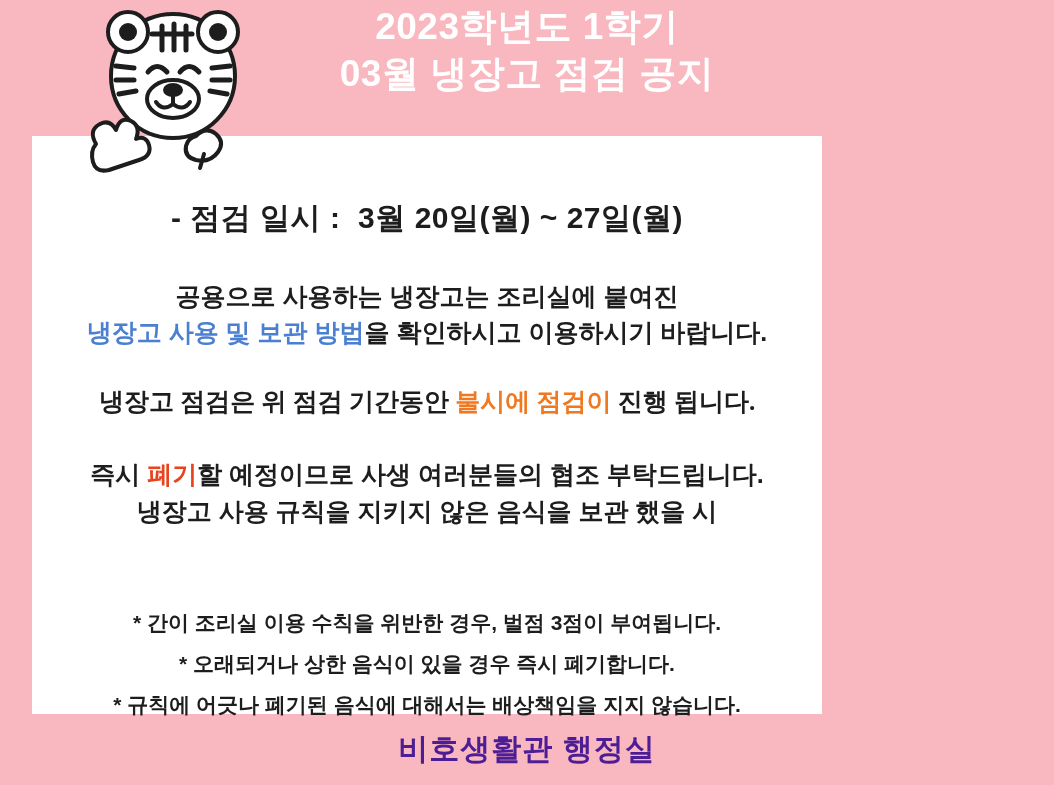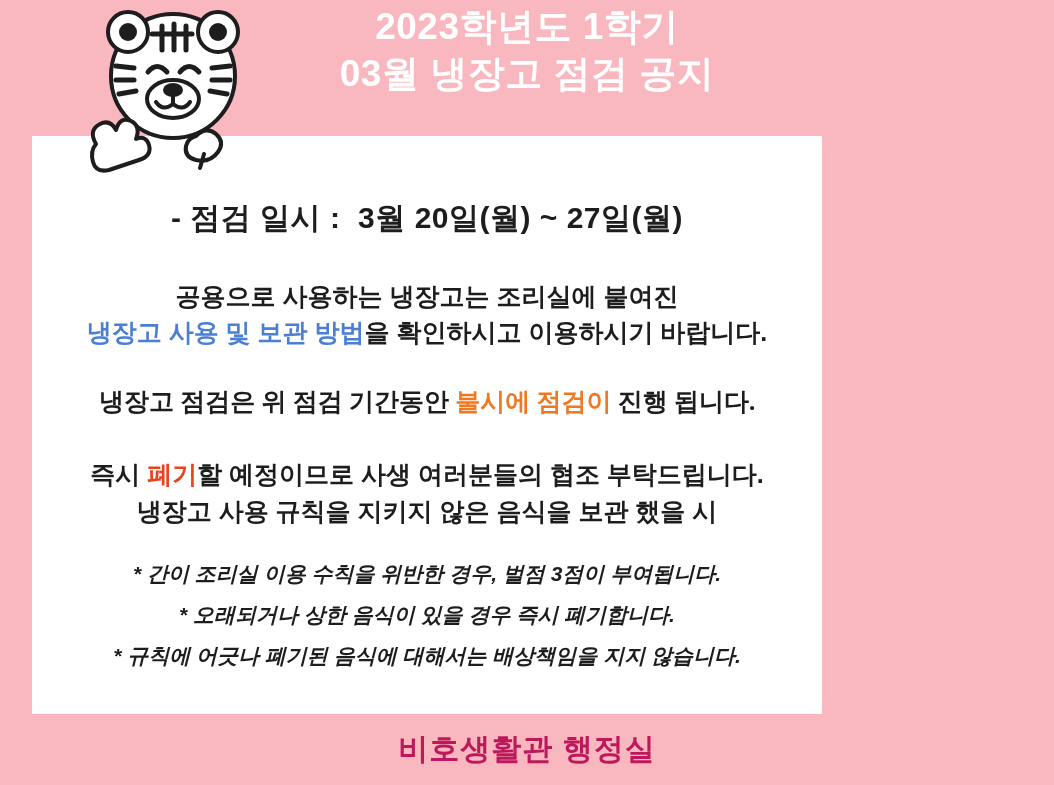--- a/index.html
+++ b/index.html
@@ -84,22 +84,21 @@
     margin-top: 38px;
   }
   .para .line {
     font-size: 25px;
   }
 
   .para.p2 { margin-top: 34px; font-family: Liberation Serif, serif; }
   .para.p3 { margin-top: 36px; }
 
   .notes {
-    margin-top: 25px;
-    font-style: italic;
+    margin-top: 74px;
   }
   .notes .line {
     font-size: 21px;
     line-height: 1.95;
   }
 
   .blue  { color: #4b7fd1; }
   .orange{ color: #f07820; }
   .red   { color: #e8431f; }
 
@@ -108,21 +107,21 @@
     position: absolute;
     left: 0;
     top: 714px;
     width: 100%;
     height: 71px;
     display: flex;
     align-items: center;
     justify-content: center;
   }
   .footer-text {
-    color: #be185d;
+    color: #4c1d95;
     font-size: 30px;
     font-weight: bold;
     letter-spacing: 1px;
   }
 </style>
 </head>
 <body>
 
 <div class="poster">
 

